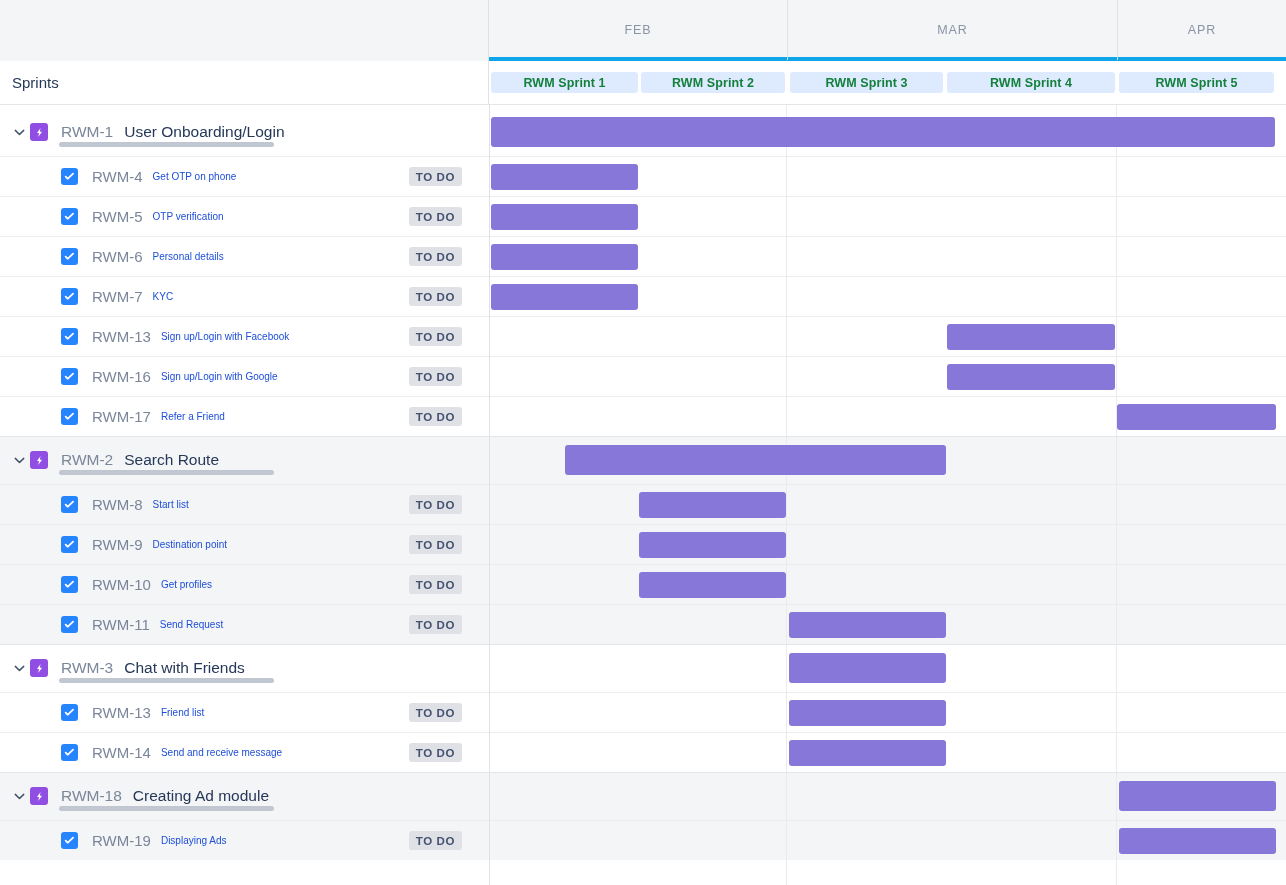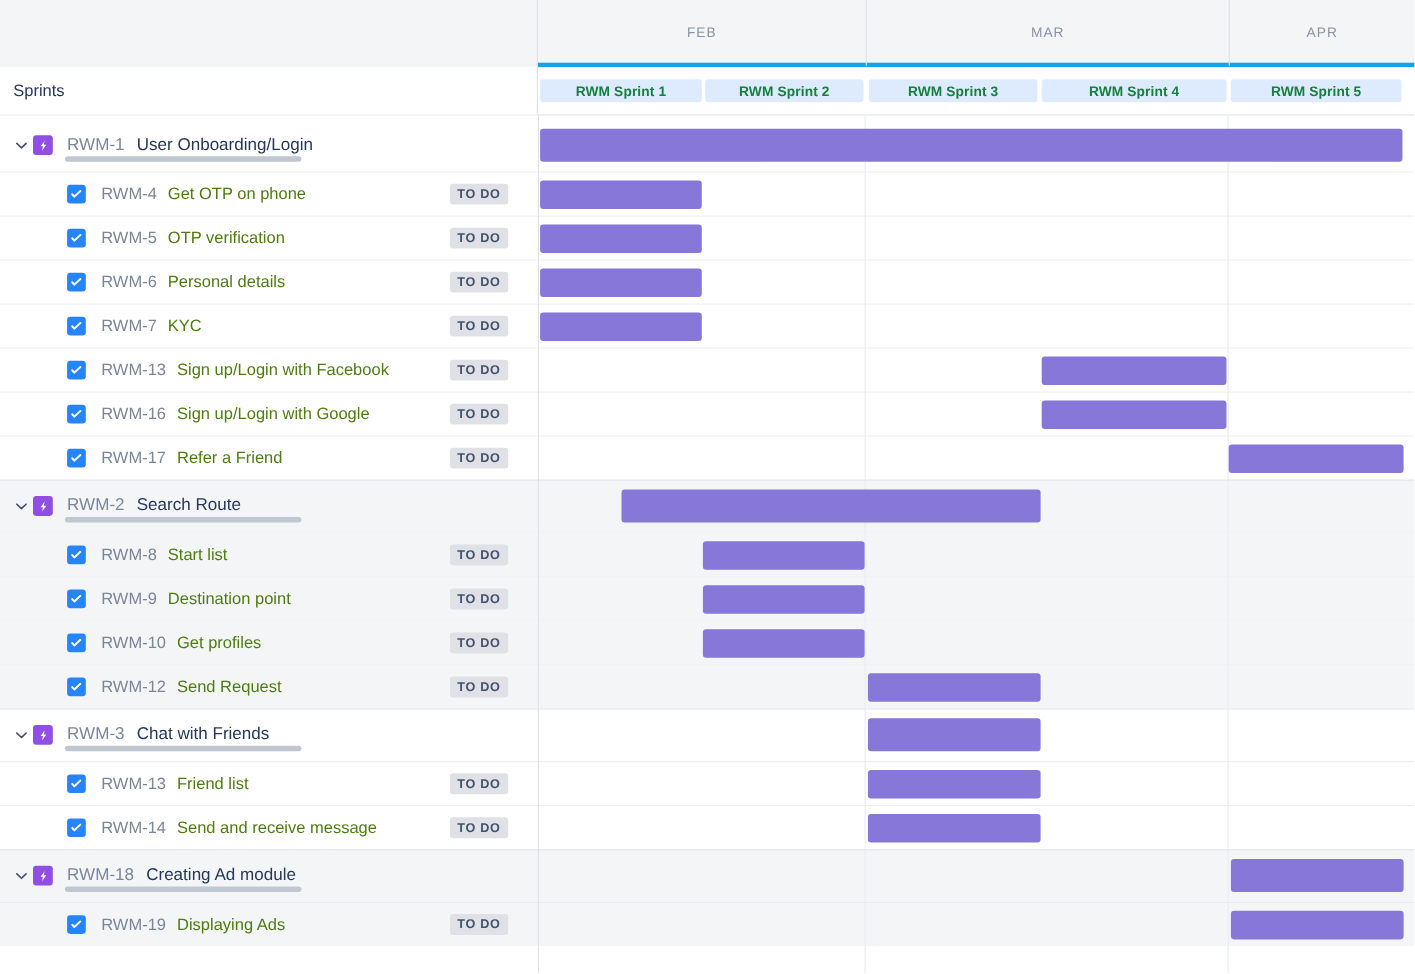--- a/index.html
+++ b/index.html
@@ -146,21 +146,21 @@
     display: flex; align-items: center; justify-content: center;
     flex: none;
   }
   .task-key {
     margin-left: 14px;
     font-size: 15px; color: #7a869a;
     white-space: nowrap;
   }
   .task-sum {
     margin-left: 10px;
-    font-size: 15px; color: #4d7c0f;
+    font-size: 10px; color: #1d4ed8;
     white-space: nowrap;
   }
   .status-badge {
     position: absolute; right: 27px;
     height: 19px; padding: 0 7px;
     background: #dfe1e6;
     border-radius: 3px;
     display: flex; align-items: center;
     font-size: 11.5px; font-weight: bold;
     letter-spacing: 0.6px;
@@ -382,21 +382,21 @@
           <div class="bar" style="left: 639px; width: 147px; top: 6.5px; background: rgb(135, 119, 217);"></div>
         </div>
         <div class="row-sep" style="top: 499px;"></div>
         <div class="row shaded" style="top: 500px; height: 39px;">
           <div class="lbl">
             <div class="task-check">
               <svg width="11" height="11" viewBox="0 0 12 12">
                 <path d="M1.8 6.1l2.1 2.4L9.9 2.9" stroke="#ffffff" stroke-width="1.9" fill="none" stroke-linecap="round" stroke-linejoin="round"></path>
               </svg>
             </div>
-            <span class="task-key">RWM-12</span>
+            <span class="task-key">RWM-11</span>
             <span class="task-sum">Send Request</span>
             <div class="status-badge">TO DO</div>
           </div>
           <div class="bar" style="left: 789px; width: 157px; top: 6.5px; background: rgb(135, 119, 217);"></div>
         </div>
         <div class="group-sep" style="top: 539px;"></div>
         <div class="row plain" style="top: 539px; height: 48px;">
           <div class="lbl">
             <div class="chevron">
               <svg width="11" height="7" viewBox="0 0 12 8">

